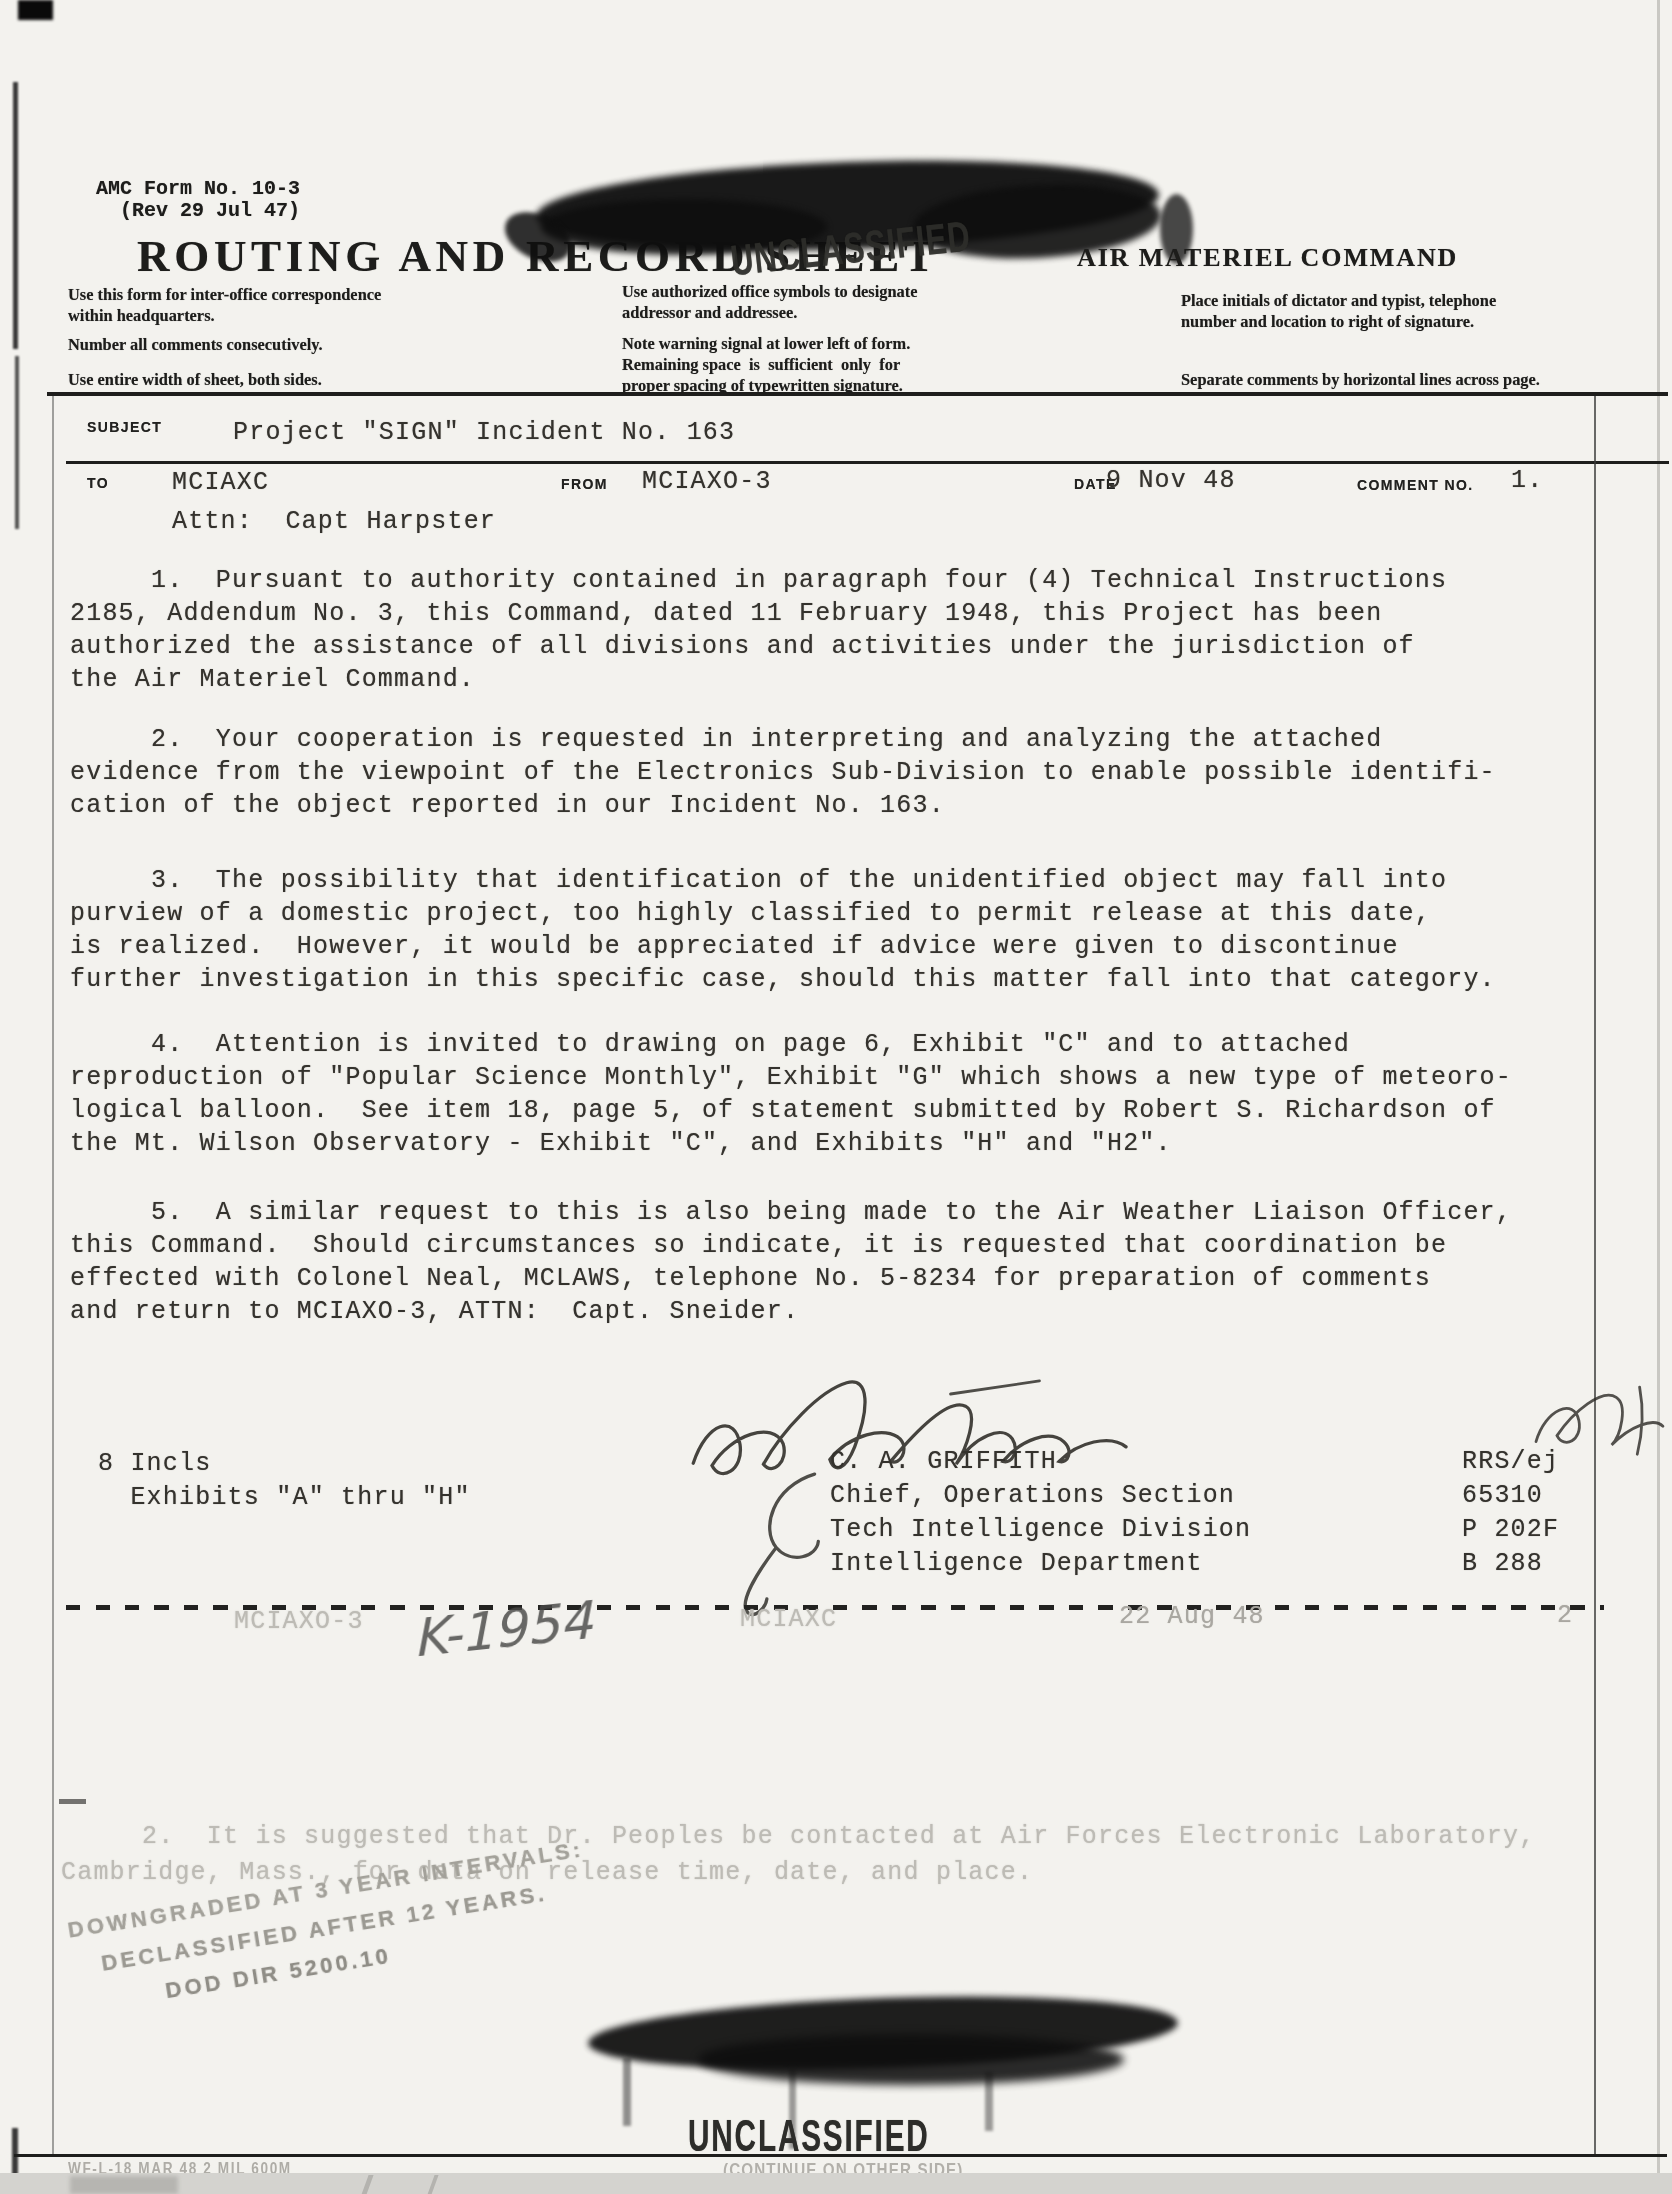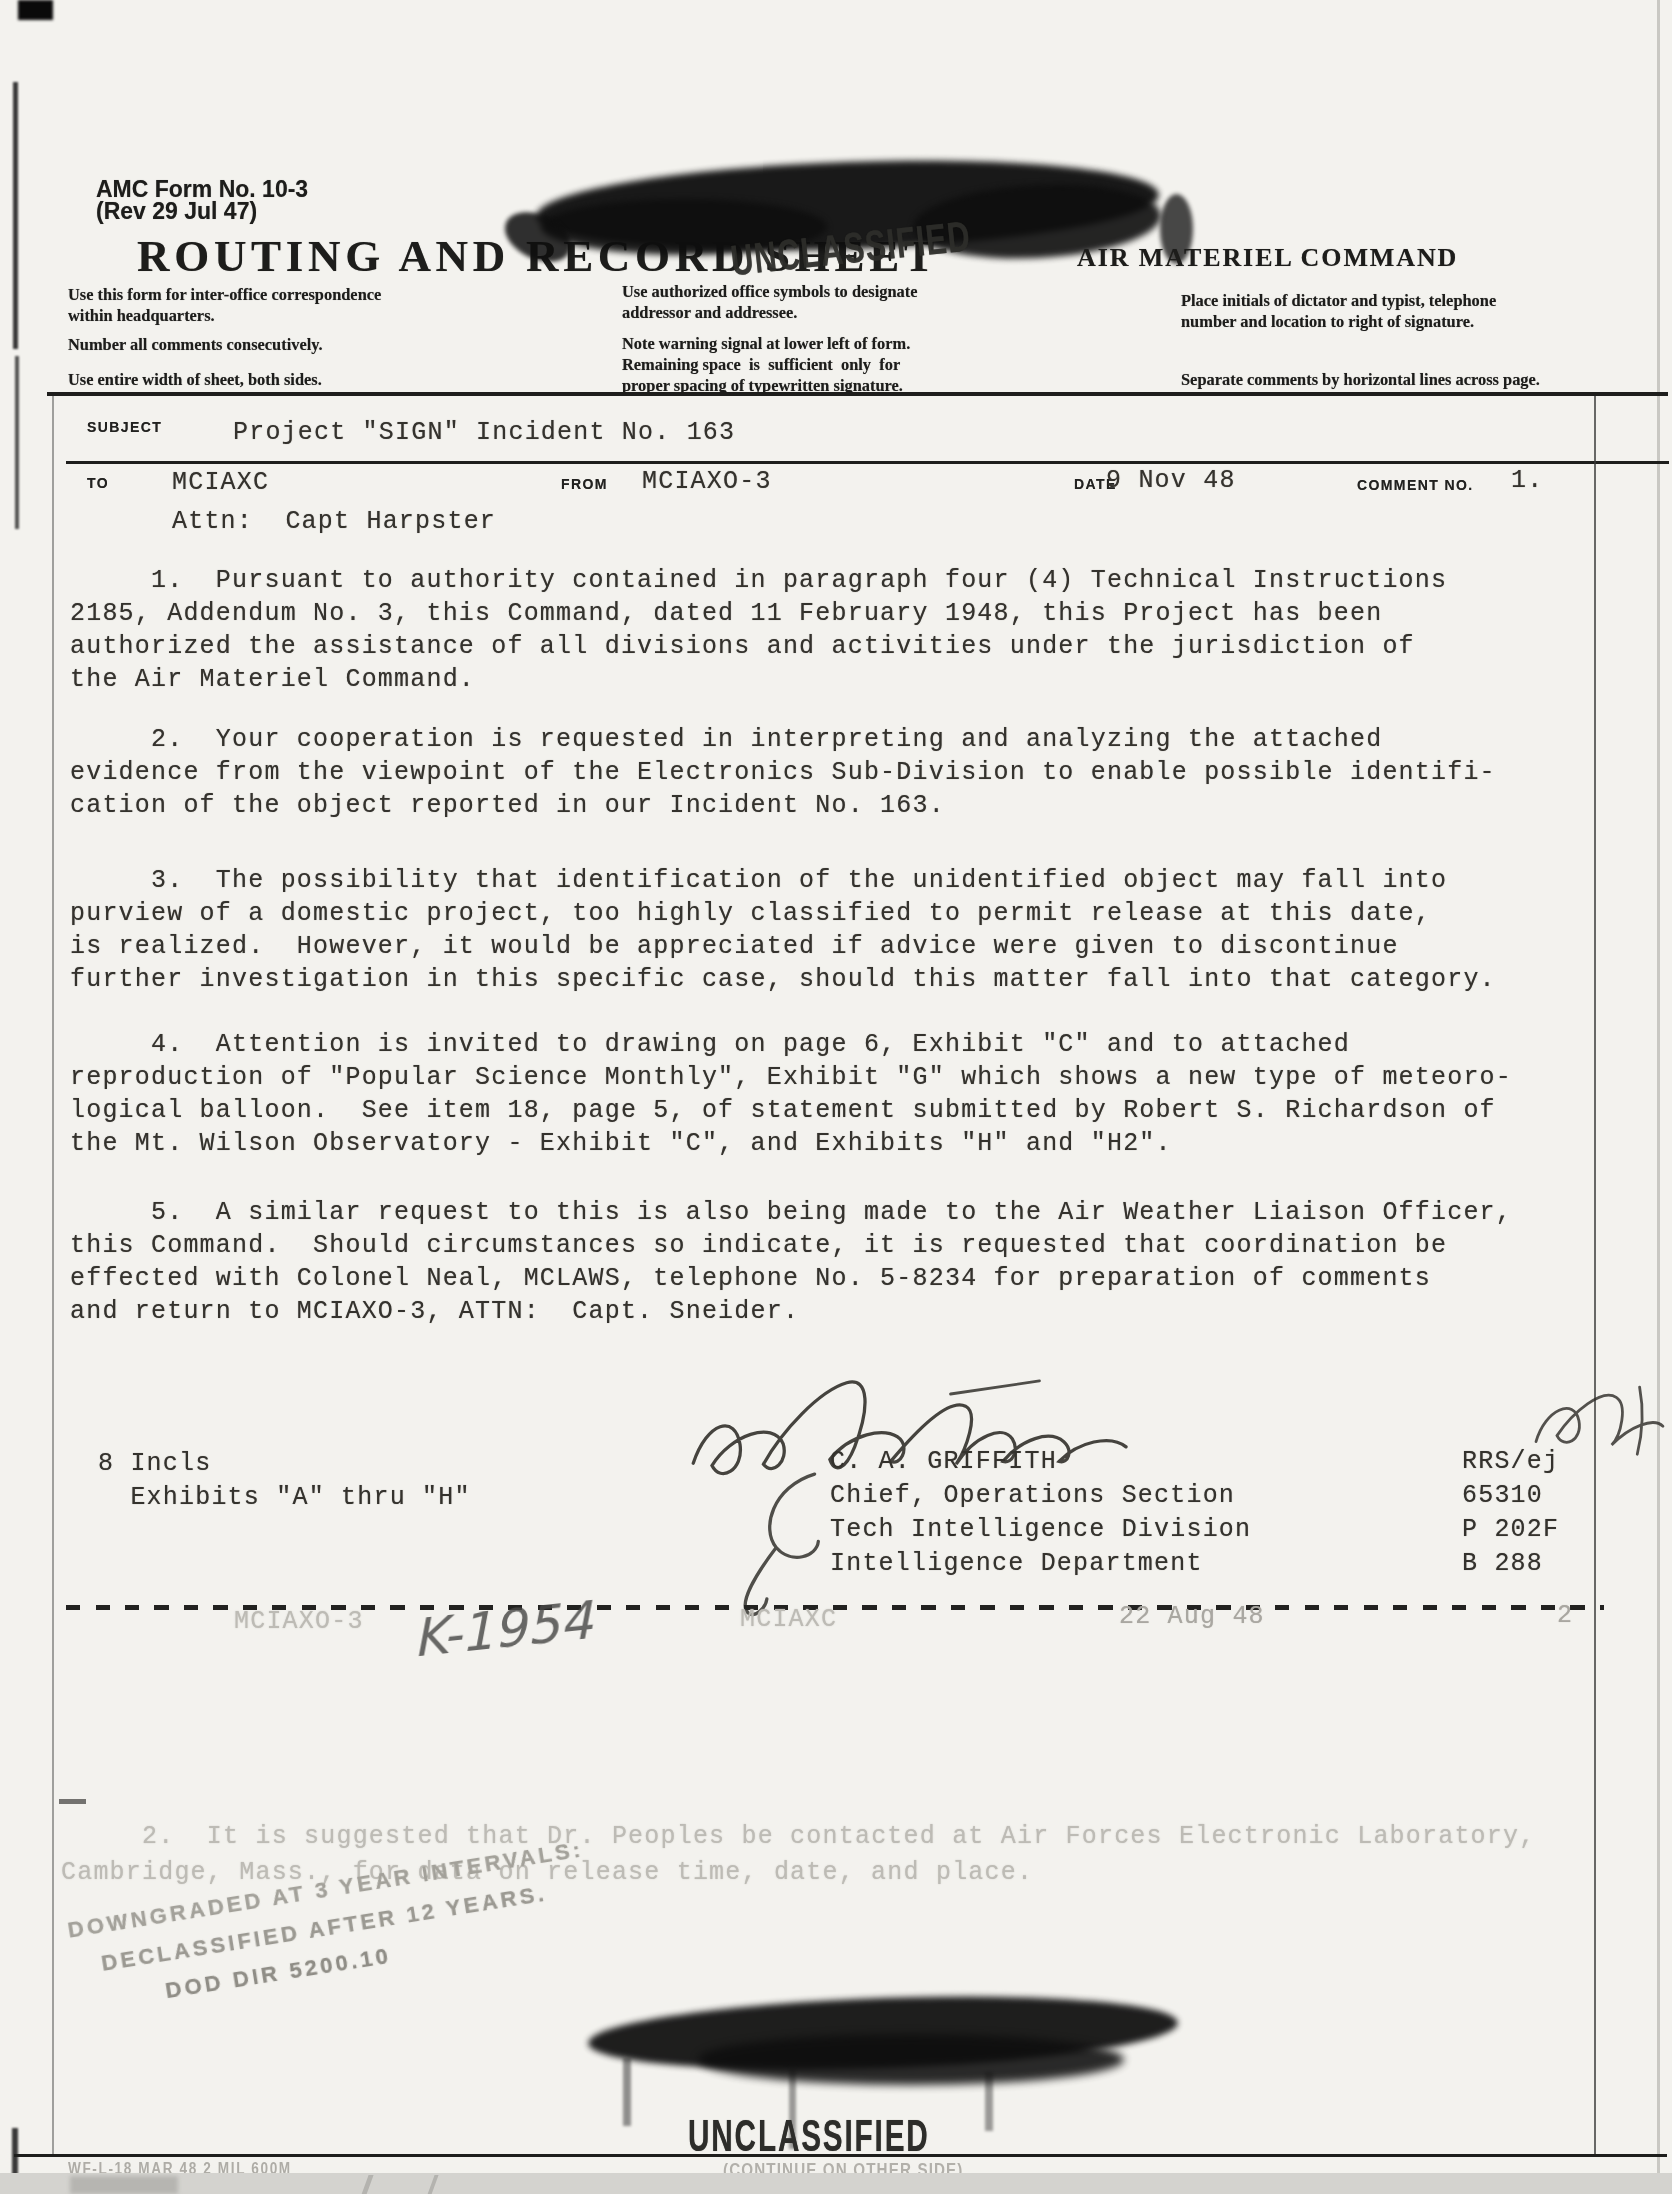--- a/index.html
+++ b/index.html
@@ -38,21 +38,21 @@
 <body>
 
 <div class="page">
 
   <div class="abs" style="left:13px;top:82px;width:5.1px;height:267px;background:#0c0c0c;filter:blur(0.9px);opacity:.8;"></div>
   <div class="abs" style="left:15.4px;top:356px;width:3.7px;height:173px;background:#111;filter:blur(0.9px);opacity:.7;"></div>
   <div class="abs" style="left:12px;top:2128px;width:6px;height:61px;background:#0c0c0c;filter:blur(0.9px);opacity:.8;"></div>
   <div class="abs" style="left:18px;top:0;width:35px;height:19.7px;background:#0a0a0a;filter:blur(1.4px);"></div>
   <div class="abs" style="left:1657px;top:0;width:3.3px;height:2194px;background:#c9c8c3;"></div>
 
-  <div class="abs printed" style="left:96px;top:178px;font-family:Liberation Sans, sans-serif;font-size:23px;line-height:22px;white-space:pre-wrap;">AMC Form No. 10-3
+  <div class="abs printed" style="left:96px;top:178px;font-family:Liberation Mono, monospace;font-size:20px;line-height:22px;white-space:pre-wrap;text-align:right;">AMC Form No. 10-3
 (Rev 29 Jul 47)</div>
 
   <div class="abs printed title" style="left:137px;top:230px;">ROUTING AND RECORD SHEET</div>
 
   <div>
     <div class="blob" style="left:536px;top:162px;width:623px;height:87px;transform:rotate(-2deg);opacity:.95;"></div>
     <div class="blob" style="left:541px;top:199px;width:286px;height:56px;opacity:.9;"></div>
     <div class="blob" style="left:913px;top:185px;width:248px;height:73px;transform:rotate(-3deg);opacity:.9;"></div>
     <div class="blob" style="left:503px;top:215px;width:70px;height:44px;transform:rotate(25deg);filter:blur(2.3px);opacity:.85;"></div>
     <div class="blob" style="left:1160px;top:194px;width:33px;height:70px;filter:blur(2.3px);opacity:.75;"></div>

